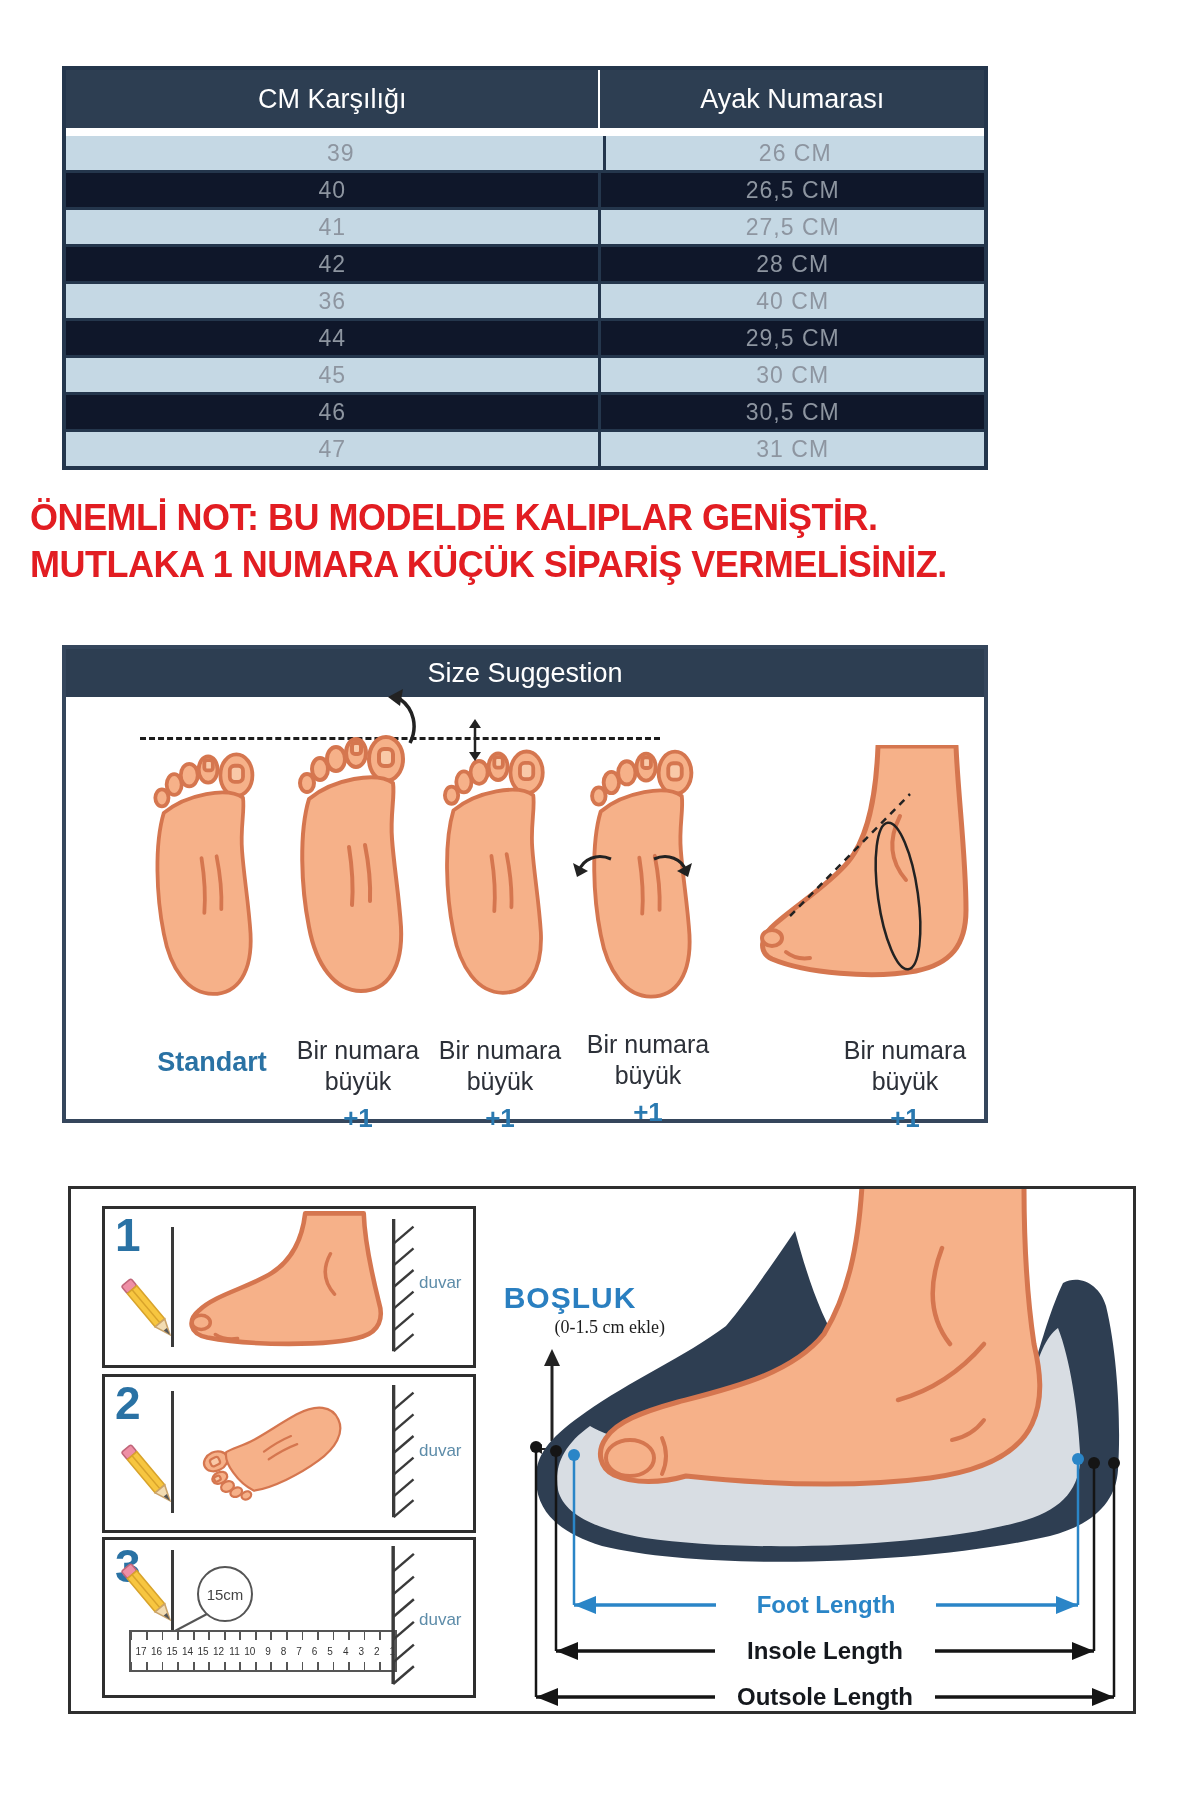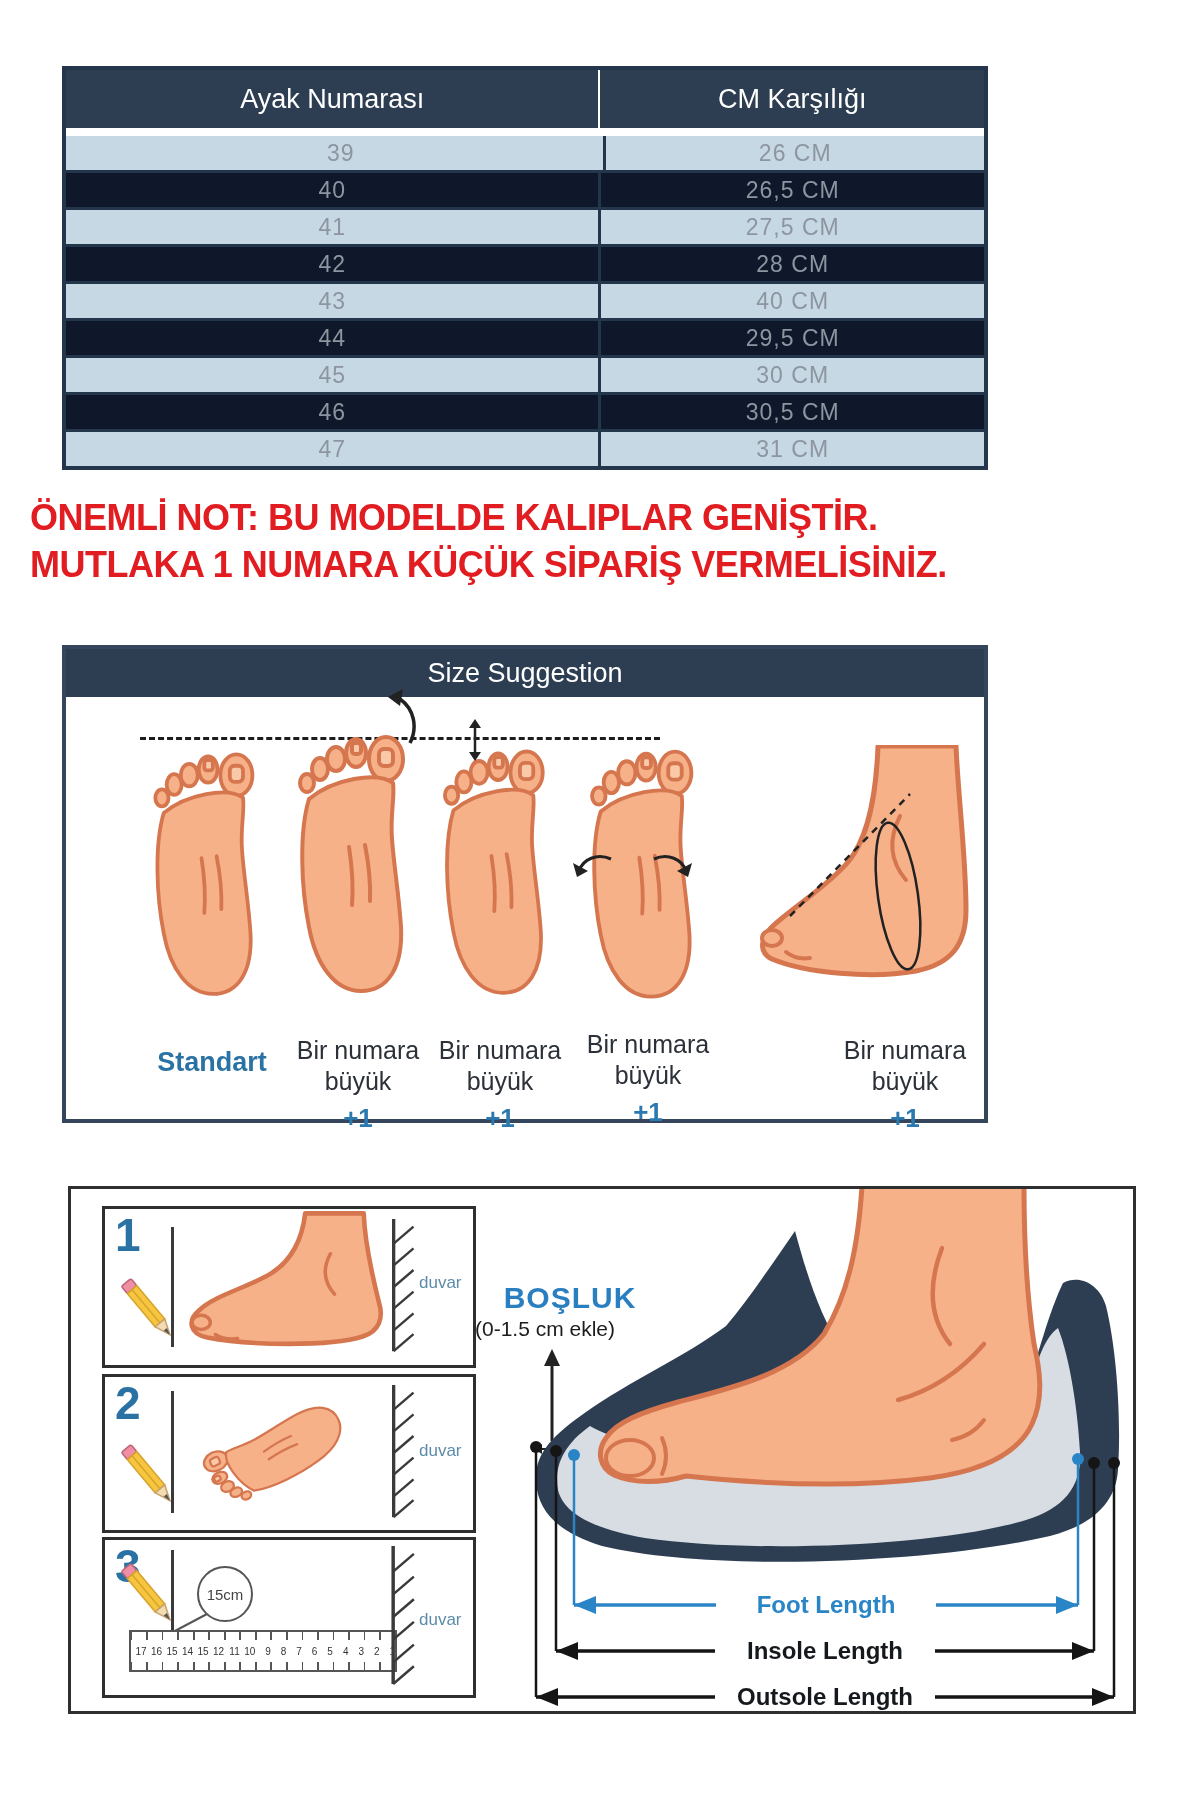--- a/index.html
+++ b/index.html
@@ -34,21 +34,21 @@
   .stepnum{font-size:46px;font-weight:600;color:#2a72a4;line-height:48px;}
   .vline{width:3px;background:#3a3a3a;}
   .duvar{font-size:17px;color:#5d8ca9;}
   .mlabel{position:absolute;width:220px;text-align:center;font-size:24px;font-weight:bold;background:#fff;line-height:26px;}
   .ruler{border:2px solid #555;background:#fff;}
   .ruler .nums{position:absolute;left:0;right:0;top:9px;bottom:9px;display:flex;align-items:center;}
   .ruler .nums span{flex:1;text-align:right;font-size:10px;color:#333;}
   .ruler .ticks{position:absolute;left:0;right:0;height:8px;
       background:repeating-linear-gradient(90deg,#555 0 1.5px,transparent 1.5px 15.5px);}
   .gap-title{font-size:30px;font-weight:bold;color:#2a7fc0;letter-spacing:1px;text-align:center;}
-  .gap-sub{font-size:21px;color:#1d1d1d;text-align:left;}
+  .gap-sub{font-size:18px;color:#1d1d1d;text-align:right;font-family:Liberation Serif, serif;}
   svg{display:block;}
 </style>
 </head>
 <body>
 
 <svg width="0" height="0" style="position:absolute">
   <defs>
     <g id="footTopG" fill="#f6b189" stroke="#d5764f" stroke-width="4" stroke-linejoin="round" stroke-linecap="round">
       <ellipse cx="14" cy="56" rx="7" ry="9"></ellipse>
       <ellipse cx="27" cy="42" rx="8" ry="11"></ellipse>
@@ -77,41 +77,41 @@
       <line x1="4" y1="118" x2="25" y2="100" stroke-width="2.5"></line>
       <line x1="4" y1="140" x2="25" y2="122" stroke-width="2.5"></line>
     </g>
   </defs>
 </svg>
 
 <div id="page">
 
   <div class="abs" id="size-table">
     <div class="thead">
+      <div class="cell">CM Karşılığı</div>
       <div class="cell">Ayak Numarası</div>
-      <div class="cell">CM Karşılığı</div>
     </div>
     <div class="trow first blue">
       <div class="cell">39</div>
       <div class="cell">26 CM</div>
     </div>
     <div class="trow white">
       <div class="cell">40</div>
       <div class="cell">26,5 CM</div>
     </div>
     <div class="trow blue">
       <div class="cell">41</div>
       <div class="cell">27,5 CM</div>
     </div>
     <div class="trow white">
       <div class="cell">42</div>
       <div class="cell">28 CM</div>
     </div>
     <div class="trow blue">
-      <div class="cell">43</div>
+      <div class="cell">36</div>
       <div class="cell">40 CM</div>
     </div>
     <div class="trow white">
       <div class="cell">44</div>
       <div class="cell">29,5 CM</div>
     </div>
     <div class="trow blue">
       <div class="cell">45</div>
       <div class="cell">30 CM</div>
     </div>

